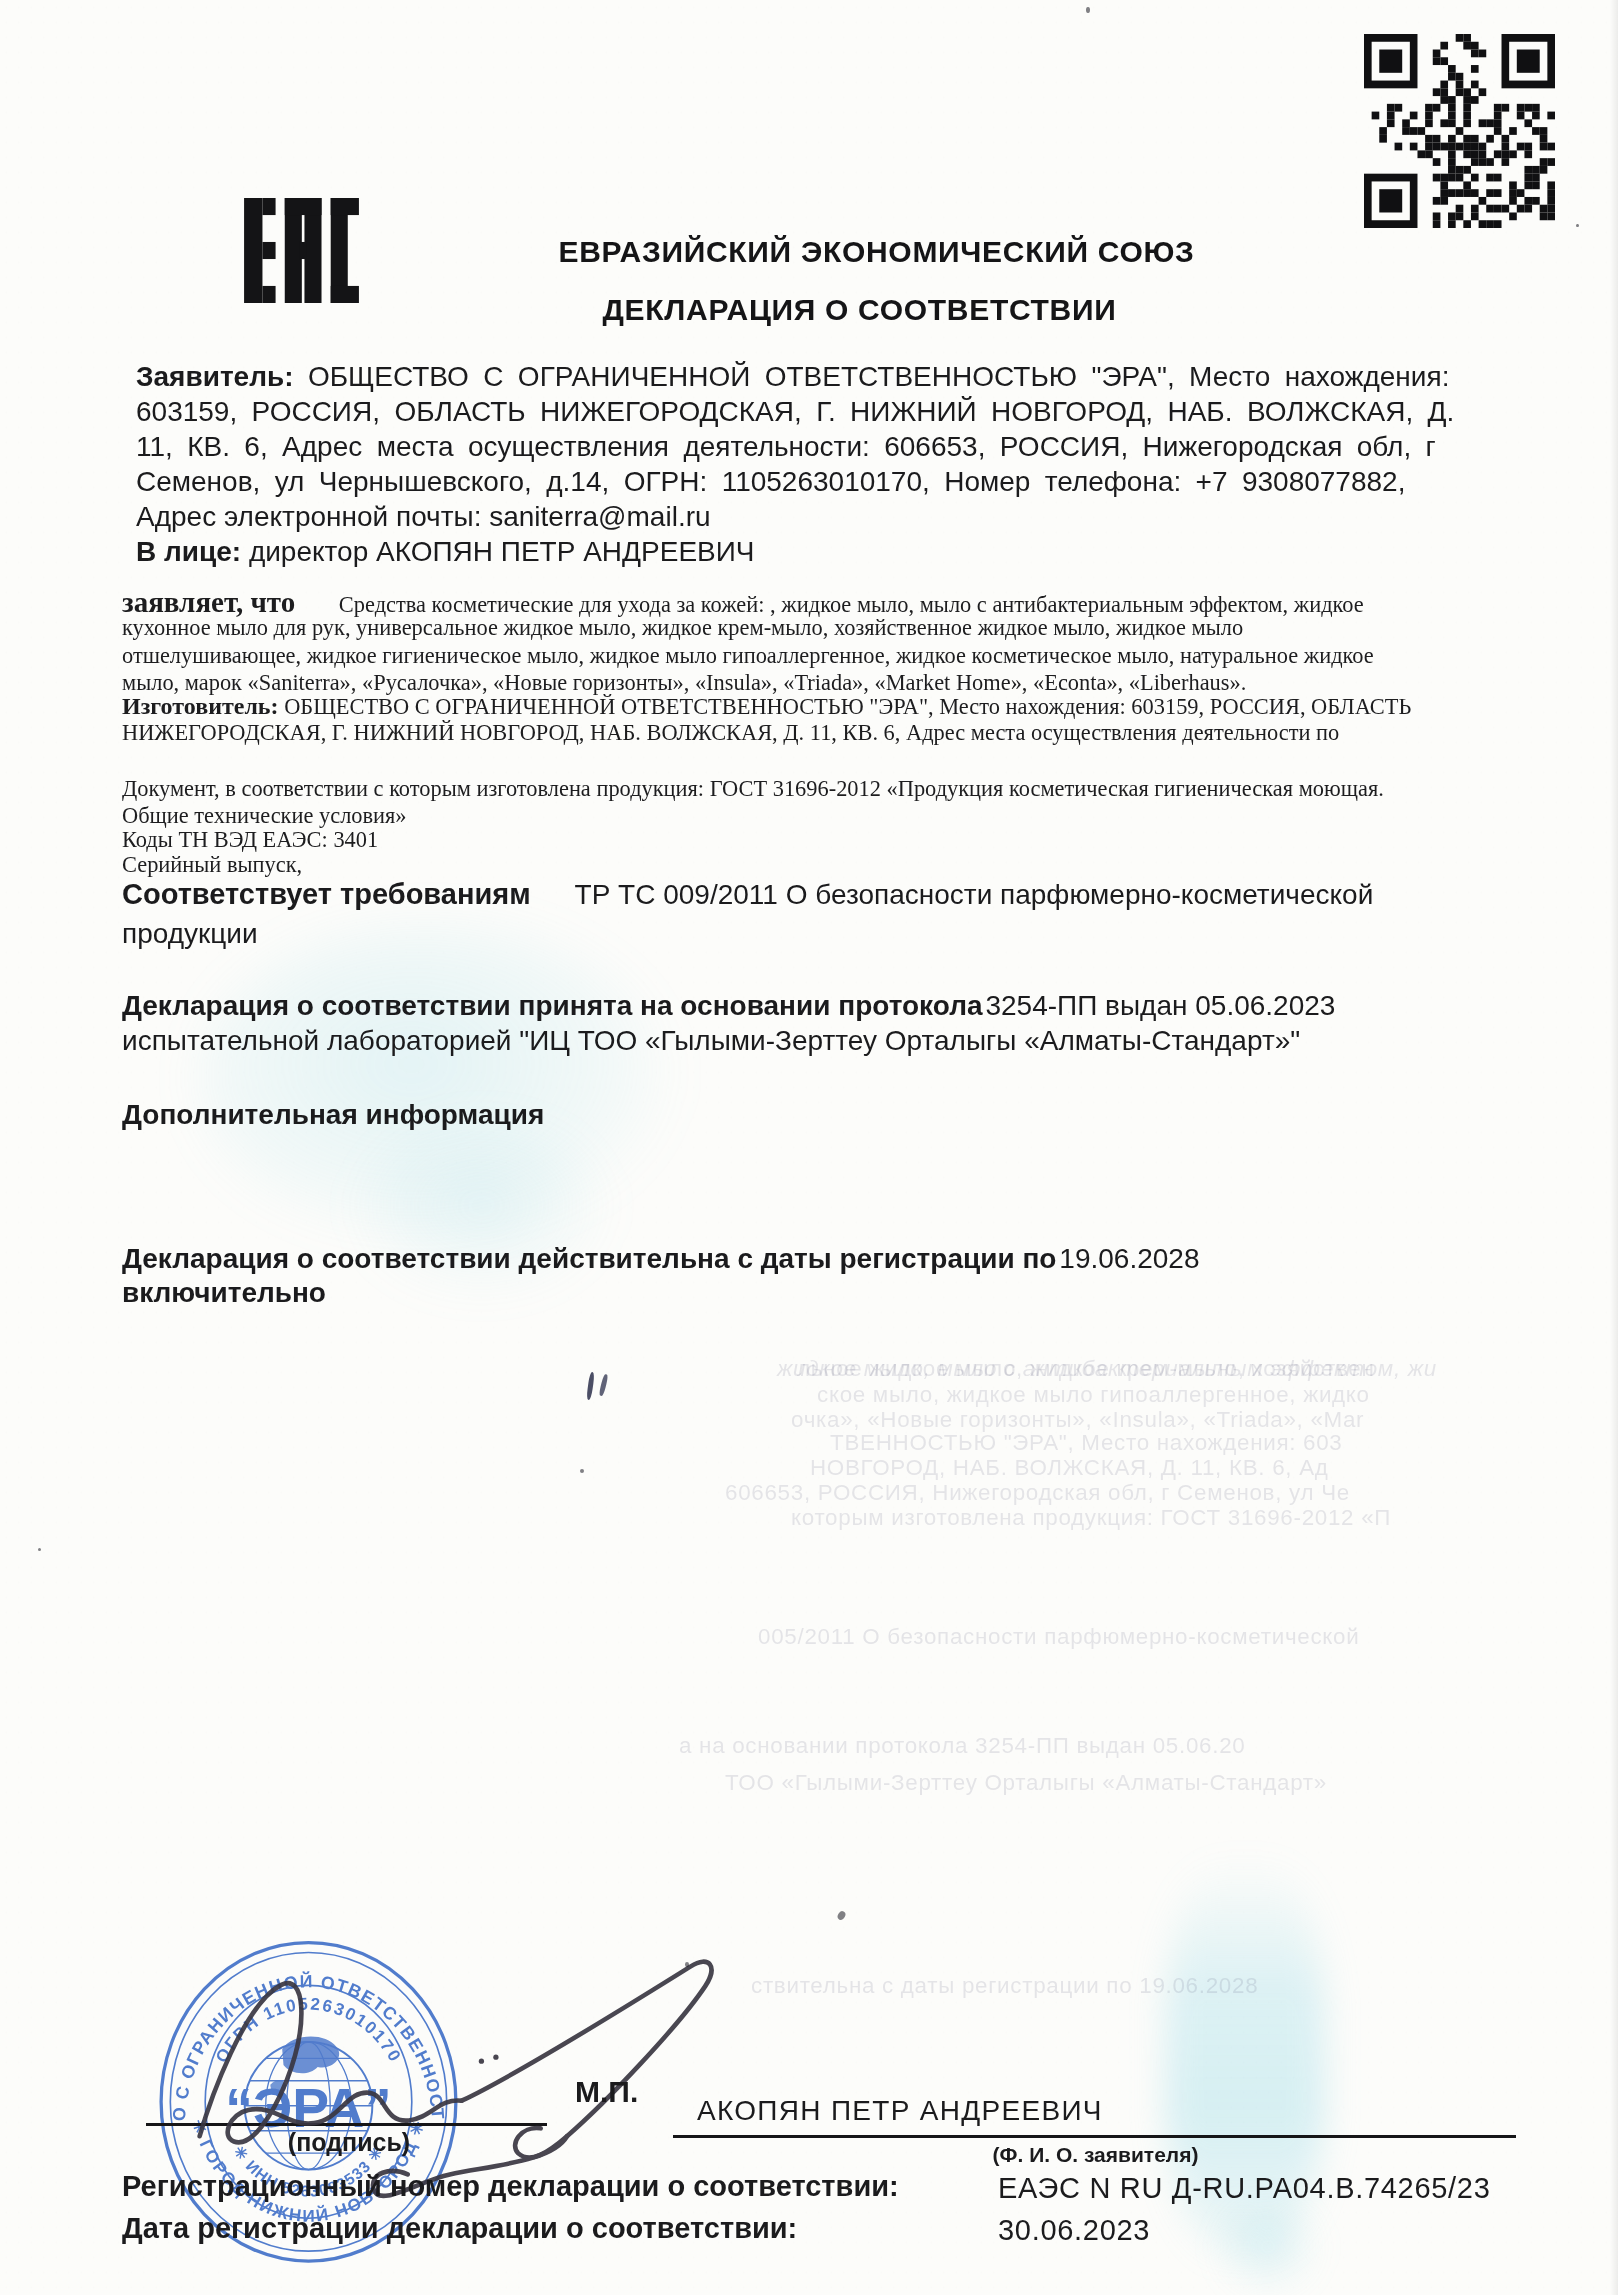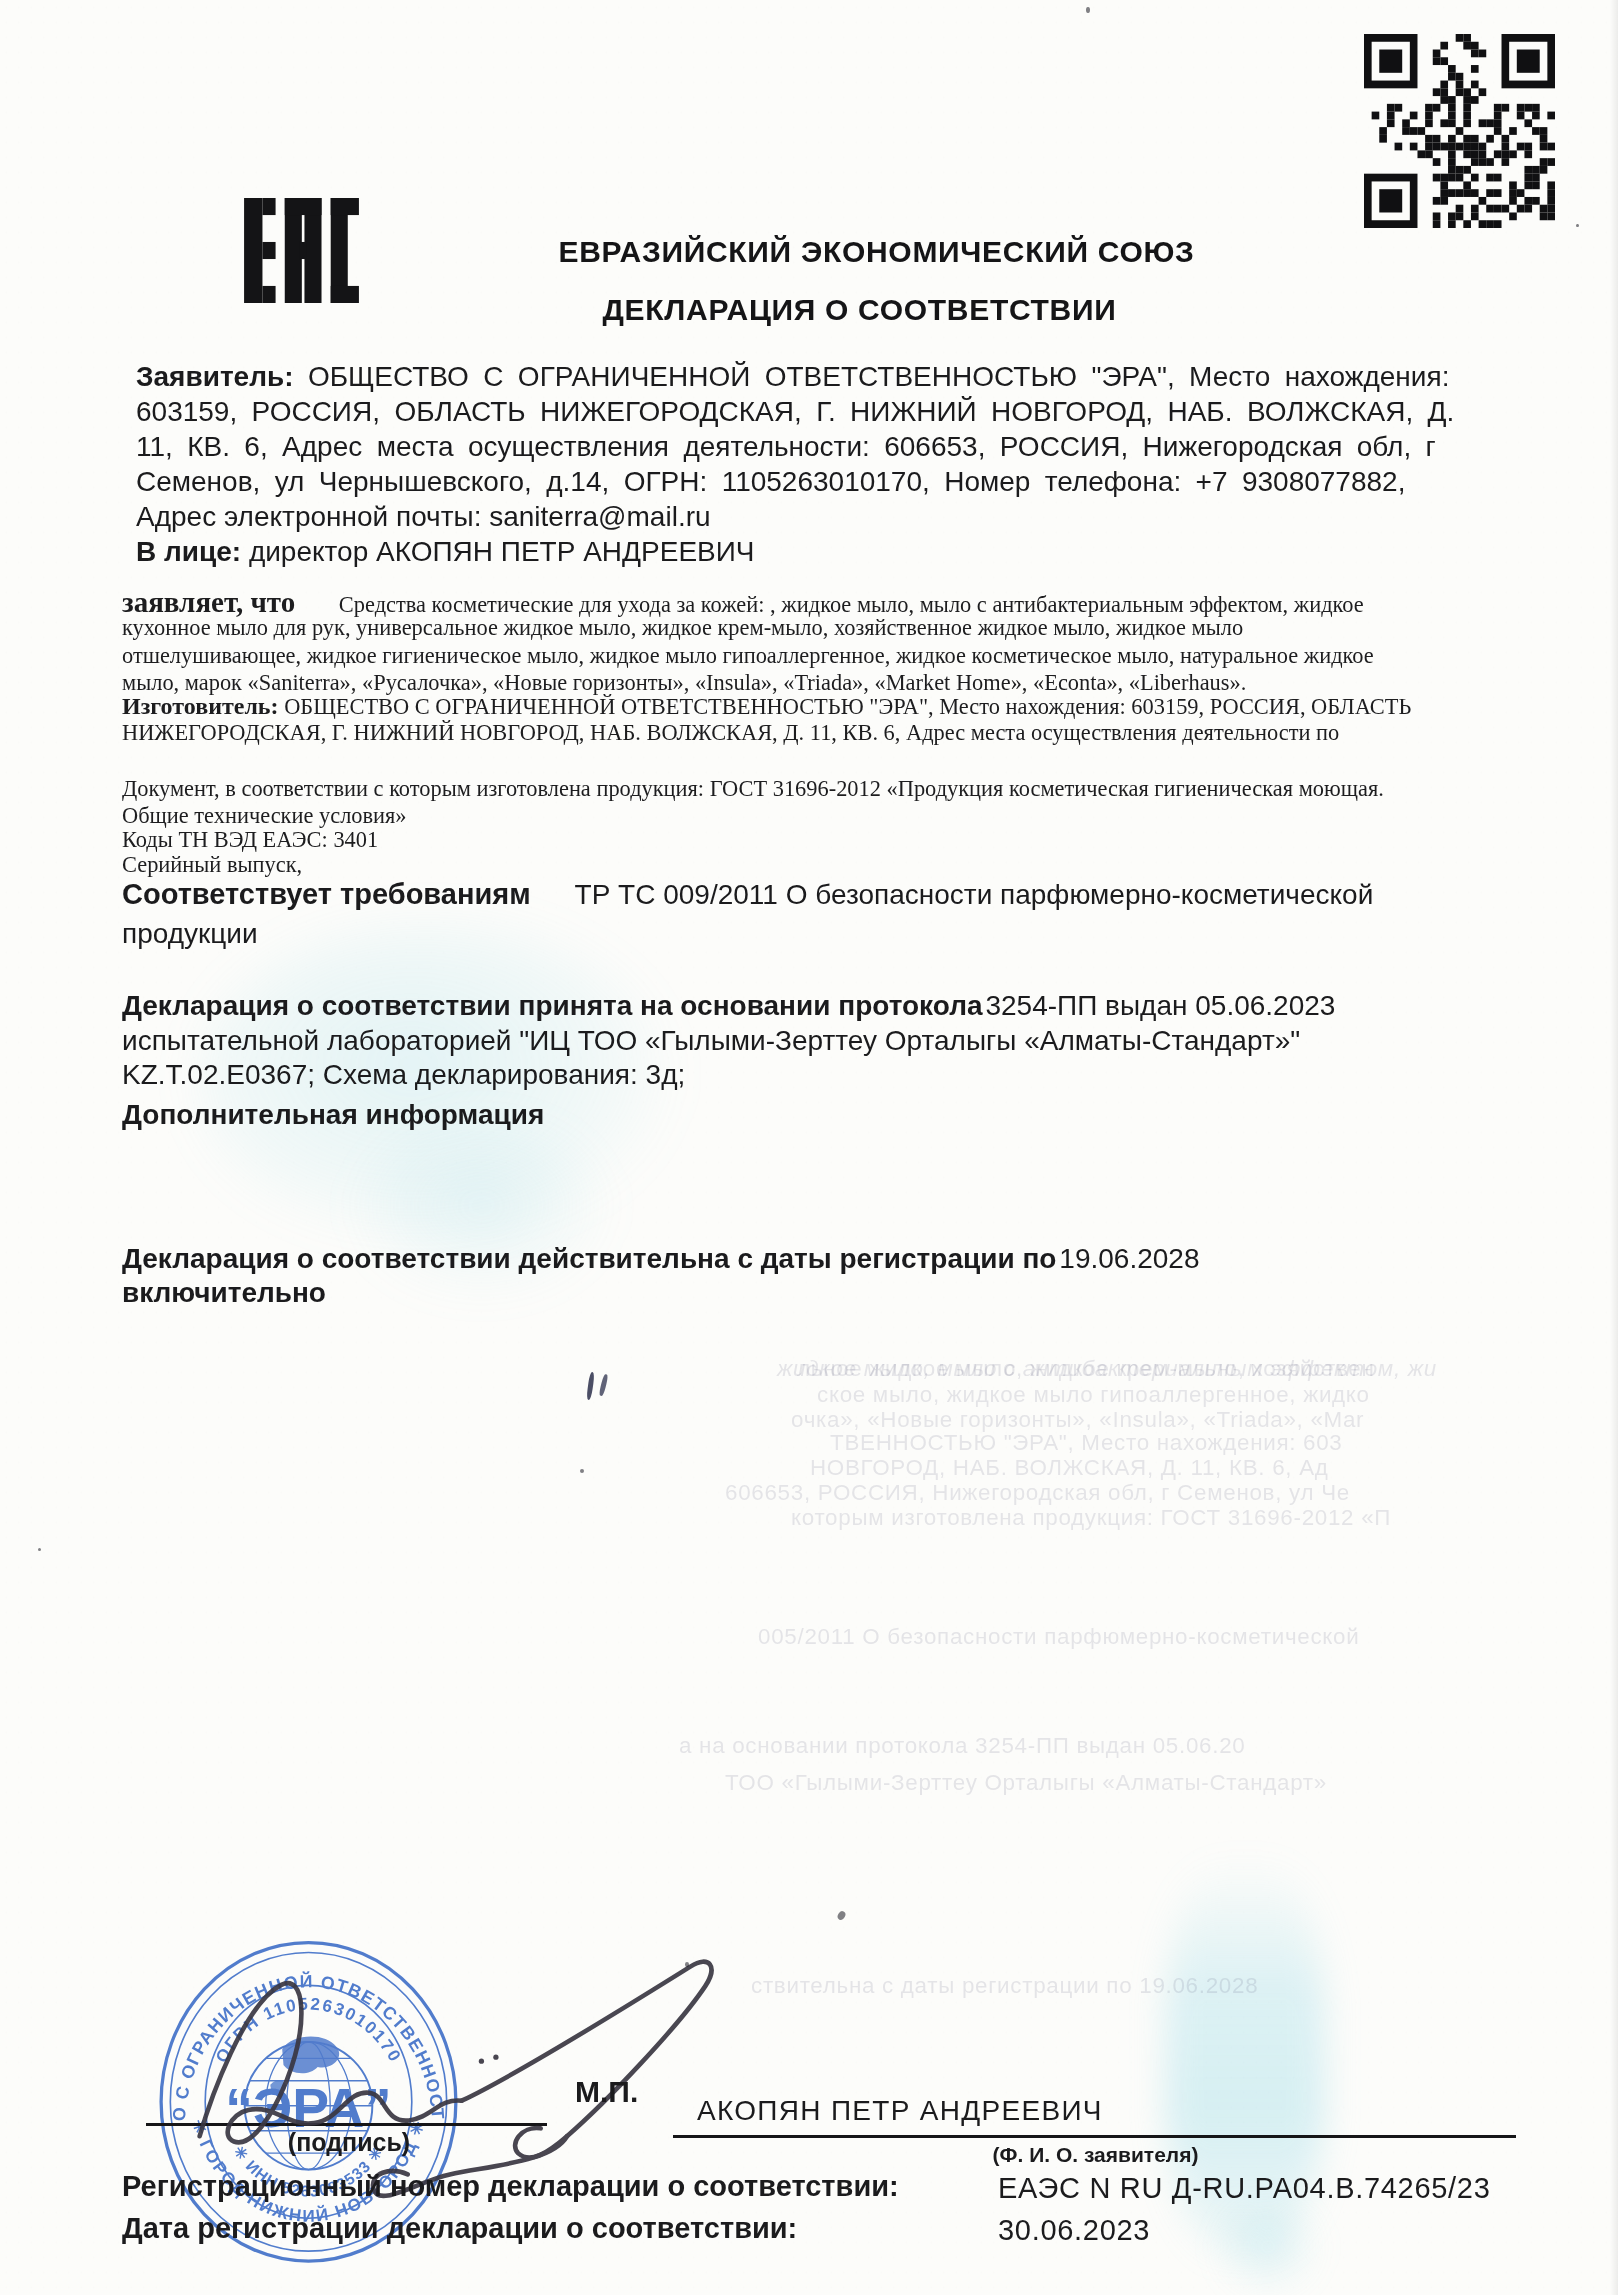--- a/index.html
+++ b/index.html
@@ -294,21 +294,20 @@
     <span class="lbl44" style="margin-right:41px;">Соответствует требованиям</span>
     <span class="reg42">ТР ТС 009/2011 О безопасности парфюмерно-косметической</span>
   </div>
   <div class="abs reg42" style="left:122px;top:918px;">продукции</div>
 
   <div class="abs nowrap" style="left:122px;top:990px;">
     <span class="lbl42">Декларация о соответствии принята на основании протокола</span>
     <span class="reg42">3254-ПП  выдан 05.06.2023</span>
   </div>
   <div class="abs reg42 nowrap" style="left:122px;top:1025px;">испытательной лабораторией "ИЦ ТОО «Гылыми-Зерттеу Орталыгы «Алматы-Стандарт»"</div>
-  <div class="abs reg42 nowrap" style="left:122px;top:1059px;">KZ.T.02.E0367; Схема декларирования: 3д;</div>
 
   <div class="abs lbl42" style="left:122px;top:1099px;">Дополнительная информация</div>
 
   <div class="abs nowrap" style="left:122px;top:1243px;">
     <span class="lbl42">Декларация о соответствии действительна с даты регистрации по</span>
     <span class="reg42">19.06.2028</span>
   </div>
   <div class="abs lbl42" style="left:122px;top:1277px;">включительно</div>
 
   <svg class="abs" style="left:153px;top:1936px;opacity:0.9;" width="311" height="329" viewBox="0 0 472 500">

